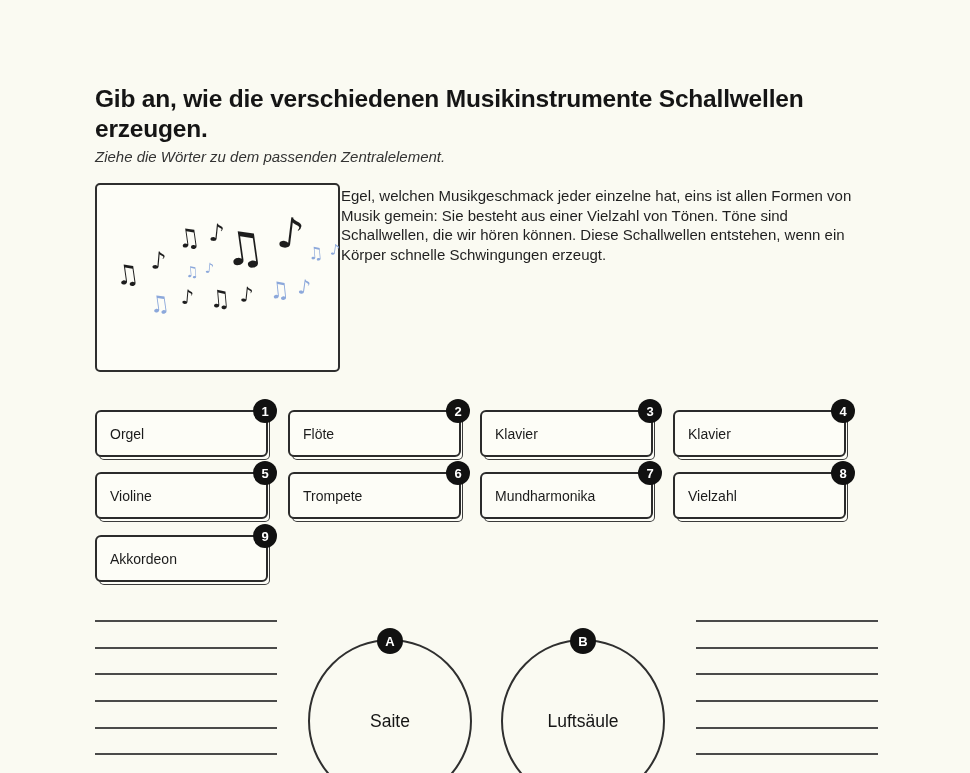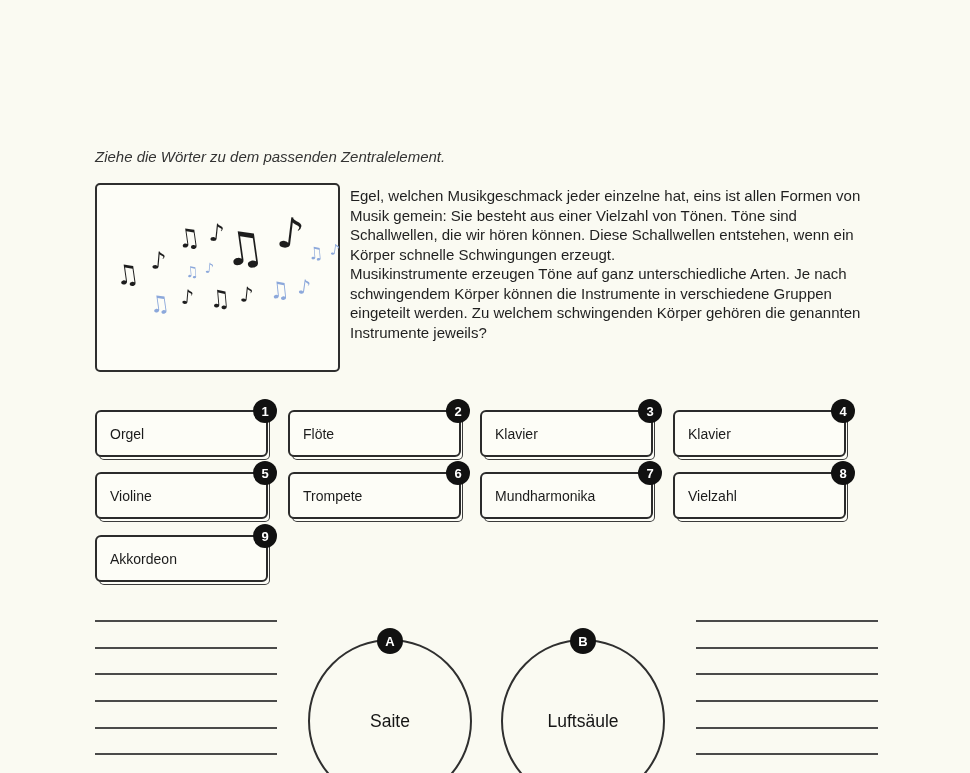--- a/index.html
+++ b/index.html
@@ -30,21 +30,21 @@
     border: 2px solid #2e2e2e; border-radius: 5px;
   }
   .note {
     position: absolute; font-family: "DejaVu Sans", sans-serif;
     color: #1d1d1d; line-height: 1; user-select: none;
   }
   .note.blue { color: #8CA8DB; }
 
   
   .intro {
-    position: absolute; left: 350px; top: 186px; width: 534px;
+    position: absolute; left: 341px; top: 186px; width: 534px;
     font-size: 15px; color: #1f1f1f; line-height: 19.5px;
   }
 
   
   .card {
     position: absolute; width: 173px; height: 47px;
     background: #FDFDF7;
     border: 2px solid #2b2b2b; border-radius: 6px;
     box-shadow: 3px 4px 0 -2px #FDFDF7, 3px 4px 0 -1px #3a3a3a;
     display: flex; align-items: center;
@@ -103,20 +103,21 @@
   .n13 { left: 52px;  top: 108px; font-size: 23px; transform: rotate(-8deg); }
   .n14 { left: 84px;  top: 102px; font-size: 20px; transform: rotate(5deg); }
   .n15 { left: 112px; top: 102px; font-size: 24px; transform: rotate(-5deg); }
   .n16 { left: 143px; top: 100px; font-size: 21px; transform: rotate(6deg); }
 </style>
 </head>
 <body>
 
 <div id="canvas">
 
+  <h1 class="title">Gib an, wie die verschiedenen Musikinstrumente Schallwellen erzeugen.</h1>
   <div class="subtitle">Ziehe die Wörter zu dem passenden Zentralelement.</div>
 
   <div class="pic-box">
     <span class="note n1">♫</span>
     <span class="note n2">♪</span>
     <span class="note n3">♫</span>
     <span class="note n4">♪</span>
     <span class="note blue n5">♫</span>
     <span class="note blue n6">♪</span>
     <span class="note n7">♫</span>
@@ -126,21 +127,20 @@
     <span class="note blue n11">♫</span>
     <span class="note blue n12">♪</span>
     <span class="note blue n13">♫</span>
     <span class="note n14">♪</span>
     <span class="note n15">♫</span>
     <span class="note n16">♪</span>
   </div>
 
   <div class="intro">
     <p>Egel, welchen Musikgeschmack jeder einzelne hat, eins ist allen Formen von Musik gemein: Sie besteht aus einer Vielzahl von Tönen. Töne sind Schallwellen, die wir hören können. Diese Schallwellen entstehen, wenn ein Körper schnelle Schwingungen erzeugt.</p>
-    <p>Musikinstrumente erzeugen Töne auf ganz unterschiedliche Arten. Je nach schwingendem Körper können die Instrumente in verschiedene Gruppen eingeteilt werden. Zu welchem schwingenden Körper gehören die genannten Instrumente jeweils?</p>
   </div>
 
   <div class="card r1 c1">
     <span class="card-label">Orgel</span>
     <span class="badge">1</span>
   </div>
   <div class="card r1 c2">
     <span class="card-label">Flöte</span>
     <span class="badge">2</span>
   </div>

